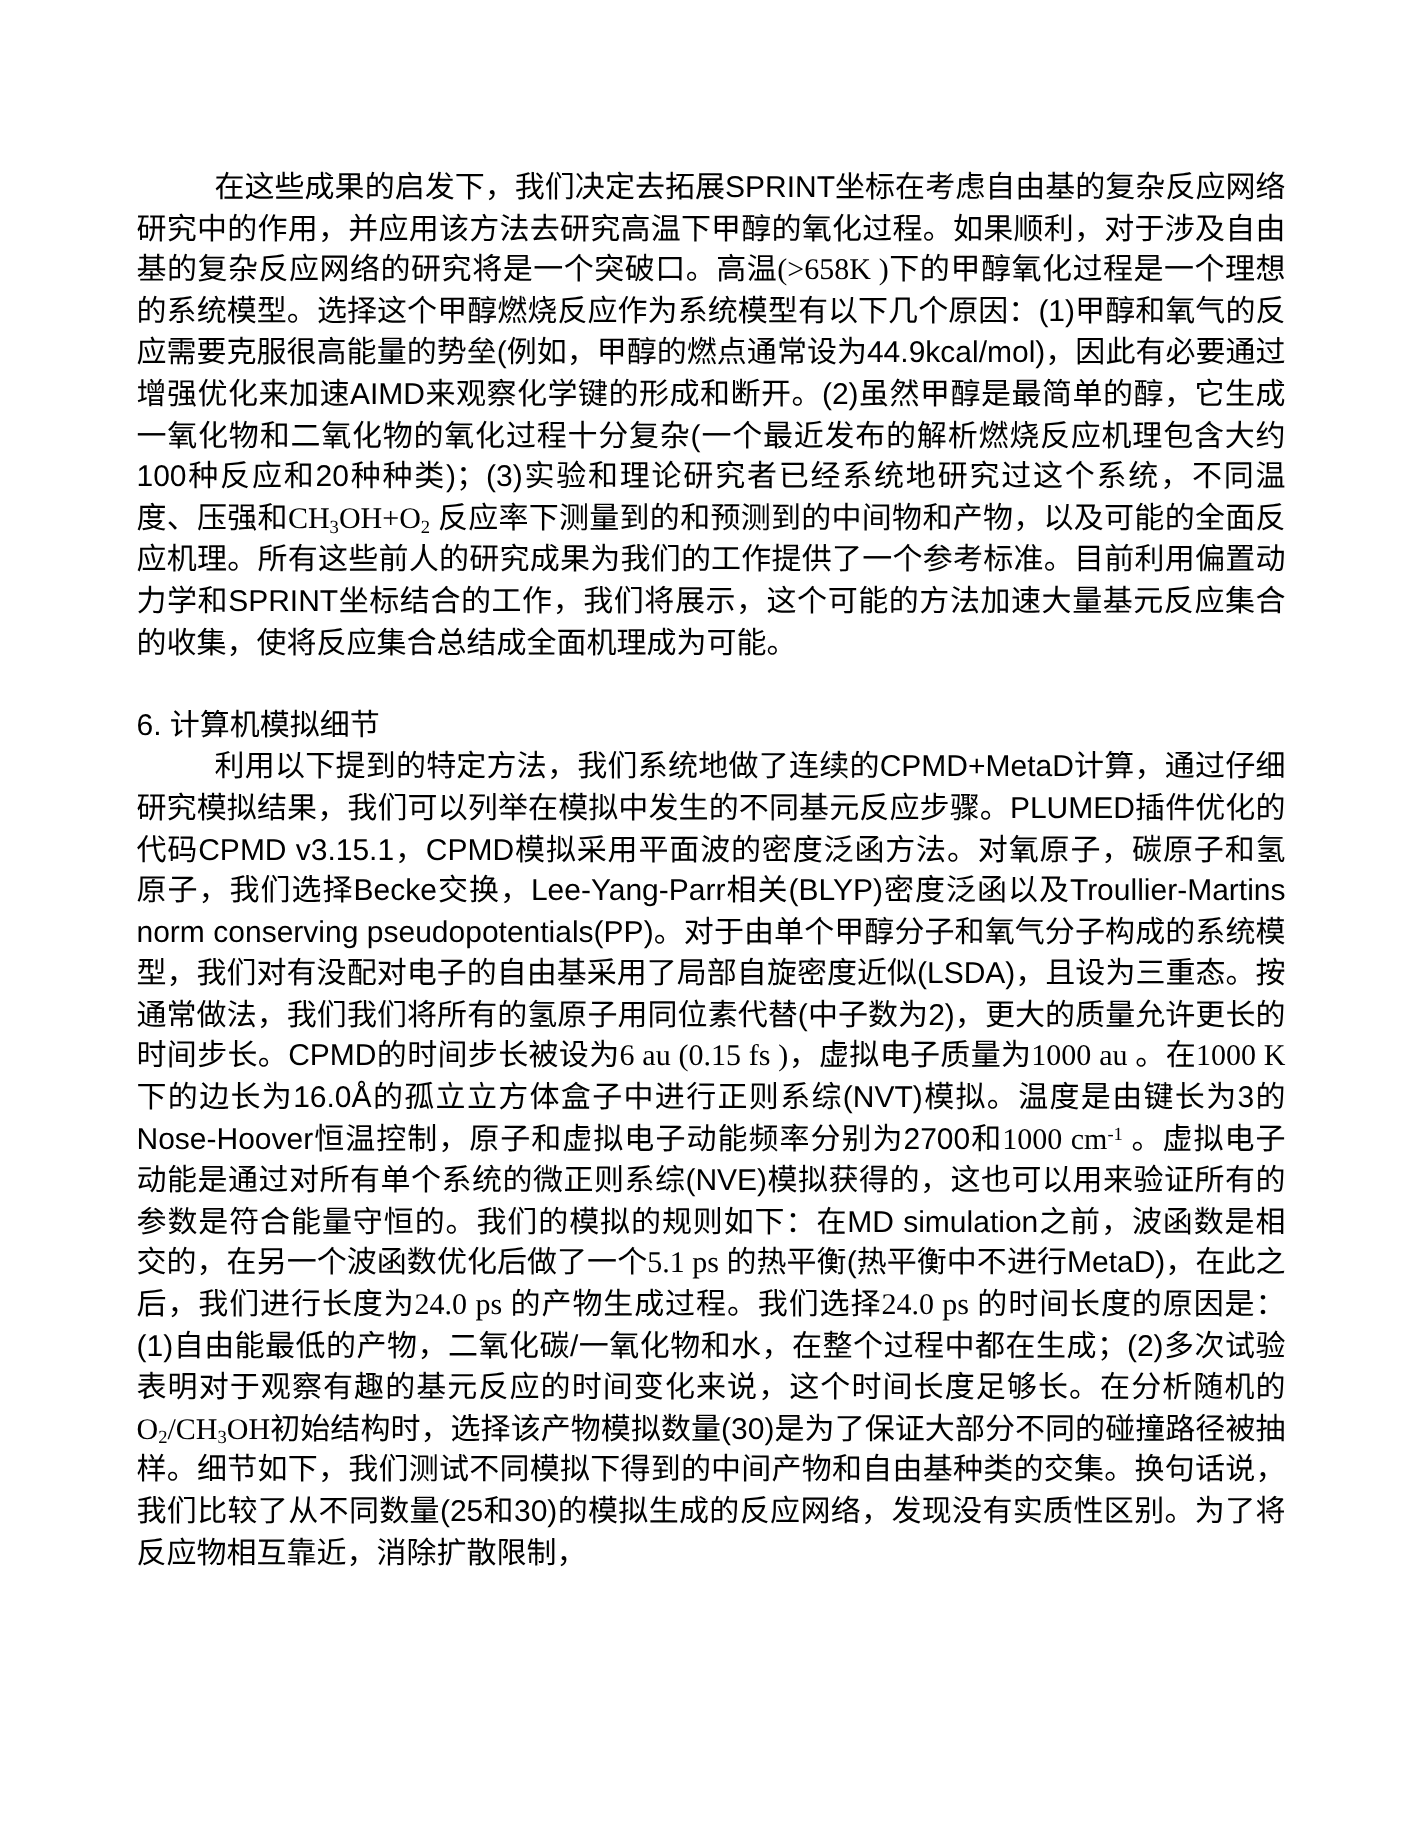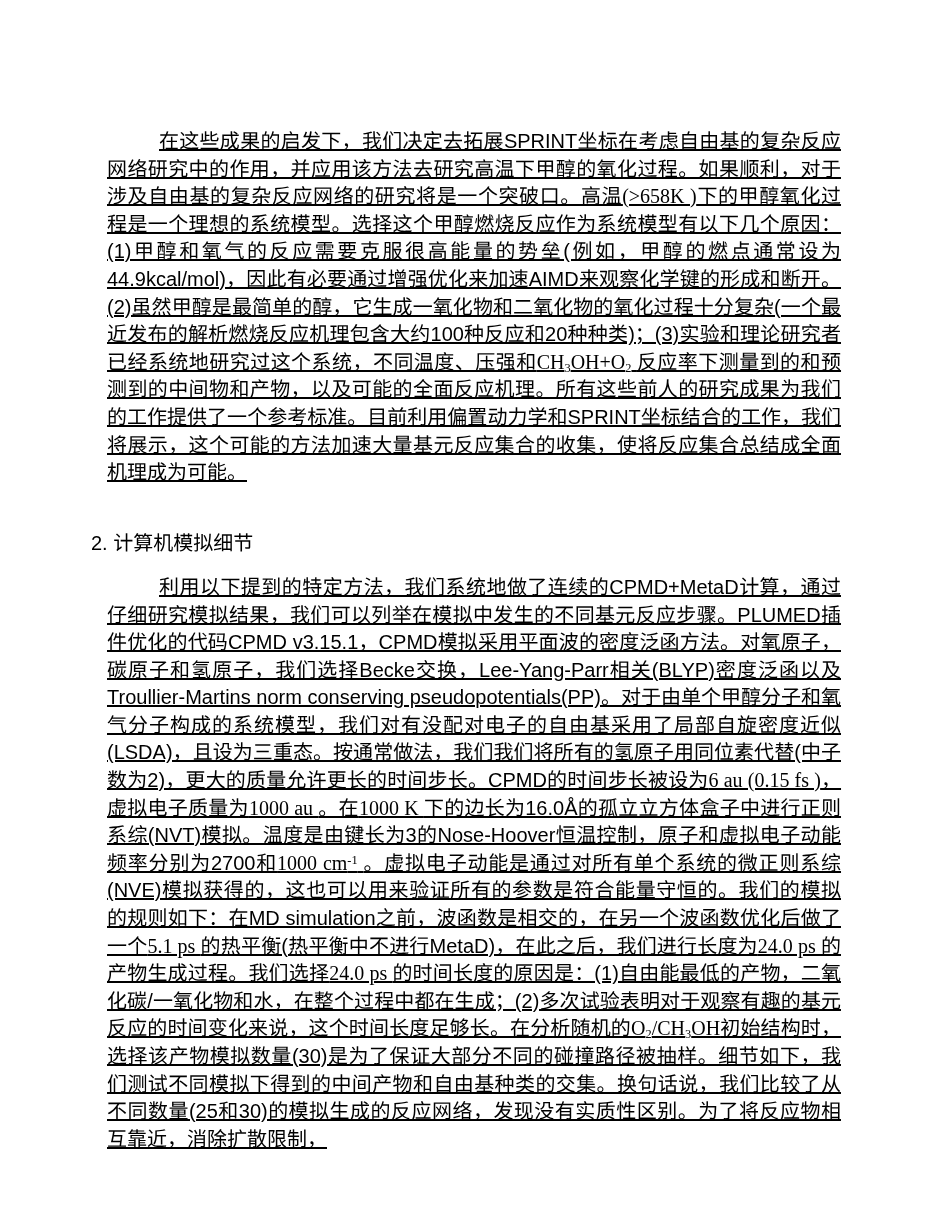--- a/index.html
+++ b/index.html
@@ -19,23 +19,22 @@
     left: 91px;
     top: 112px;
     width: 766px;
     color: #000000;
     font-family: "Liberation Sans", "DejaVu Sans", sans-serif;
     font-size: 20px;
     line-height: 27.6px;
     text-align: justify;
   }
   .para {
-    margin: 16px;
+    margin: 0;
     text-indent: 52px;
-    text-decoration: underline;
   }
   .heading {
     margin: 0;
     font-size: 20px;
     font-weight: normal;
     text-indent: 0;
   }
   .spacer {
     height: 27.6px;
   }
@@ -53,16 +52,16 @@
     vertical-align: 0.5em;
   }
 </style>
 </head>
 <body>
 
 <div class="page">
   <div class="content">
       <p class="para"><span class="cn">在这些成果的启发下，我们决定去拓展SPRINT坐标在考虑自由基的复杂反应网络研究中的作用，并应用该方法去研究高温下甲醇的氧化过程。如果顺利，对于涉及自由基的复杂反应网络的研究将是一个突破口。高温</span><span class="formula">(&gt;658K )</span><span class="cn">下的甲醇氧化过程是一个理想的系统模型。选择这个甲醇燃烧反应作为系统模型有以下几个原因：(1)甲醇和氧气的反应需要克服很高能量的势垒(例如，甲醇的燃点通常设为44.9kcal/mol)，因此有必要通过增强优化来加速AIMD来观察化学键的形成和断开。(2)虽然甲醇是最简单的醇，它生成一氧化物和二氧化物的氧化过程十分复杂(一个最近发布的解析燃烧反应机理包含大约100种反应和20种种类)；(3)实验和理论研究者已经系统地研究过这个系统，不同温度、压强和</span><span class="formula">CH<sub>3</sub>OH+O<sub>2</sub> </span><span class="cn">反应率下测量到的和预测到的中间物和产物，以及可能的全面反应机理。所有这些前人的研究成果为我们的工作提供了一个参考标准。目前利用偏置动力学和SPRINT坐标结合的工作，我们将展示，这个可能的方法加速大量基元反应集合的收集，使将反应集合总结成全面机理成为可能。</span></p>
       <div class="spacer"></div>
-      <h2 class="heading"><span class="cn">2. 计算机模拟细节</span></h2>
+      <h2 class="heading"><span class="cn">6. 计算机模拟细节</span></h2>
       <p class="para"><span class="cn">利用以下提到的特定方法，我们系统地做了连续的CPMD+MetaD计算，通过仔细研究模拟结果，我们可以列举在模拟中发生的不同基元反应步骤。PLUMED插件优化的代码CPMD v3.15.1，CPMD模拟采用平面波的密度泛函方法。对氧原子，碳原子和氢原子，我们选择Becke交换，Lee-Yang-Parr相关(BLYP)密度泛函以及Troullier-Martins norm conserving pseudopotentials(PP)。对于由单个甲醇分子和氧气分子构成的系统模型，我们对有没配对电子的自由基采用了局部自旋密度近似(LSDA)，且设为三重态。按通常做法，我们我们将所有的氢原子用同位素代替(中子数为2)，更大的质量允许更长的时间步长。CPMD的时间步长被设为</span><span class="formula">6 au (0.15 fs )</span><span class="cn">，虚拟电子质量为</span><span class="formula">1000 au </span><span class="cn">。在</span><span class="formula">1000 K </span><span class="cn">下的边长为16.0Å的孤立立方体盒子中进行正则系综(NVT)模拟。温度是由键长为3的Nose-Hoover恒温控制，原子和虚拟电子动能频率分别为2700和</span><span class="formula">1000 cm<sup>-1</sup> </span><span class="cn">。虚拟电子动能是通过对所有单个系统的微正则系综(NVE)模拟获得的，这也可以用来验证所有的参数是符合能量守恒的。我们的模拟的规则如下：在MD simulation之前，波函数是相交的，在另一个波函数优化后做了一个</span><span class="formula">5.1 ps </span><span class="cn">的热平衡(热平衡中不进行MetaD)，在此之后，我们进行长度为</span><span class="formula">24.0 ps </span><span class="cn">的产物生成过程。我们选择</span><span class="formula">24.0 ps </span><span class="cn">的时间长度的原因是：(1)自由能最低的产物，二氧化碳/一氧化物和水，在整个过程中都在生成；(2)多次试验表明对于观察有趣的基元反应的时间变化来说，这个时间长度足够长。在分析随机的</span><span class="formula">O<sub>2</sub>/CH<sub>3</sub>OH</span><span class="cn">初始结构时，选择该产物模拟数量(30)是为了保证大部分不同的碰撞路径被抽样。细节如下，我们测试不同模拟下得到的中间产物和自由基种类的交集。换句话说，我们比较了从不同数量(25和30)的模拟生成的反应网络，发现没有实质性区别。为了将反应物相互靠近，消除扩散限制，</span></p>
     </div>
 </div>
 
 </body></html>

